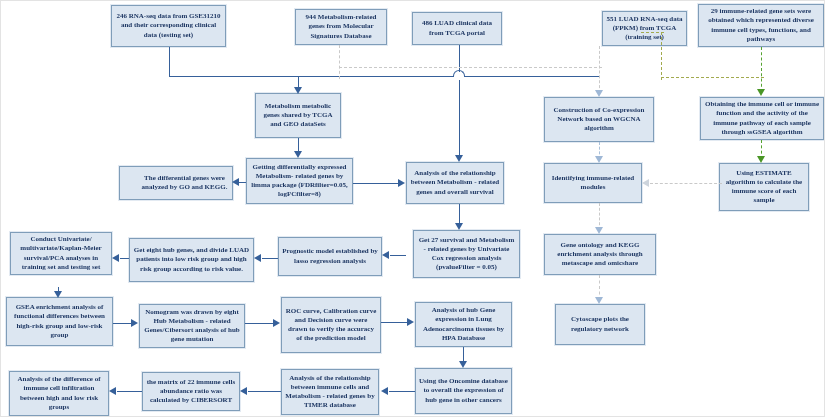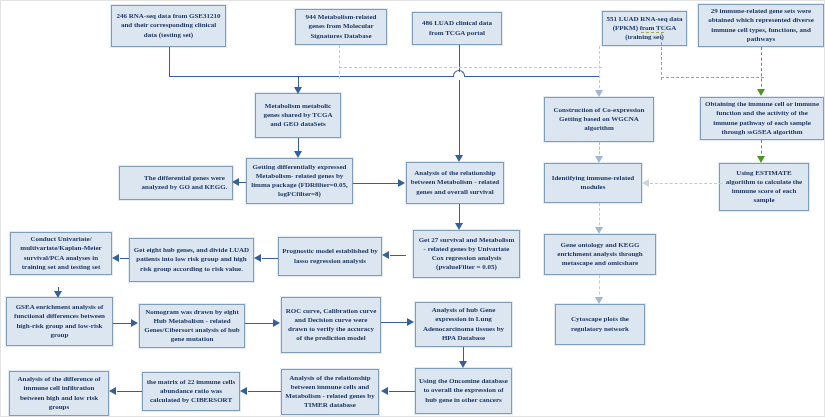--- a/index.html
+++ b/index.html
@@ -39,21 +39,21 @@
 
 <div id="canvas">
 
   <div class="box" style="left:110px;top:4px;width:115px;height:42px;">246 RNA-seq data from GSE31210 and their corresponding clinical data (testing set)</div>
   <div class="box" style="left:294px;top:8px;width:92px;height:36px;">944 Metabolism-related genes from Molecular Signatures Database</div>
   <div class="box" style="left:411px;top:11px;width:90px;height:33px;">486 LUAD clinical data from TCGA portal</div>
   <div class="box" style="left:555px;top:10px;width:85px;height:35px;margin-left:46px;">551 LUAD RNA-seq data (FPKM) from TCGA (training set)</div>
   <div class="box" style="left:697px;top:3px;width:126px;height:43px;">29 immune-related gene sets were obtained which represented diverse immune cell types, functions, and pathways</div>
 
   <div class="box" style="left:254px;top:92px;width:86px;height:45px;">Metabolism metabolic genes shared by TCGA and GEO dataSets</div>
-  <div class="box" style="left:543px;top:96px;width:110px;height:45px;">Construction of Co-expression Getting based on WGCNA algorithm</div>
+  <div class="box" style="left:543px;top:96px;width:110px;height:45px;">Construction of Co-expression Network based on WGCNA algorithm</div>
   <div class="box" style="left:699px;top:96px;width:124px;height:43px;">Obtaining the immune cell or immune function and the activity of the immune pathway of each sample through ssGSEA algorithm</div>
 
   <div class="box" style="left:118px;top:165px;width:114px;height:34px;padding-left:20px;">The differential genes were analyzed by GO and KEGG.</div>
   <div class="box" style="left:245px;top:157px;width:107px;height:46px;">Getting differentially expressed Metabolism- related genes by limma package (FDRfilter=0.05, logFCfilter=8)</div>
   <div class="box" style="left:405px;top:161px;width:98px;height:42px;">Analysis of the relationship between Metabolism - related genes and overall survival</div>
   <div class="box" style="left:543px;top:162px;width:98px;height:40px;">Identifying immune-related modules</div>
   <div class="box" style="left:718px;top:162px;width:90px;height:48px;">Using ESTIMATE algorithm to calculate the immune score of each sample</div>
 
   <div class="box" style="left:9px;top:231px;width:102px;height:43px;">Conduct Univariate/ multivariate/Kaplan-Meier survival/PCA analyses in training set and testing set</div>
   <div class="box" style="left:128px;top:237px;width:125px;height:44px;">Get eight hub genes, and divide LUAD patients into low risk group and high risk group according to risk value.</div>

